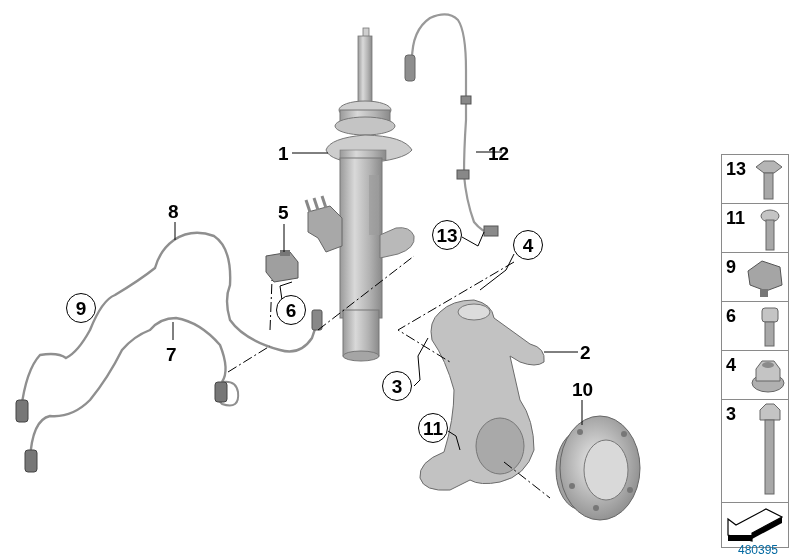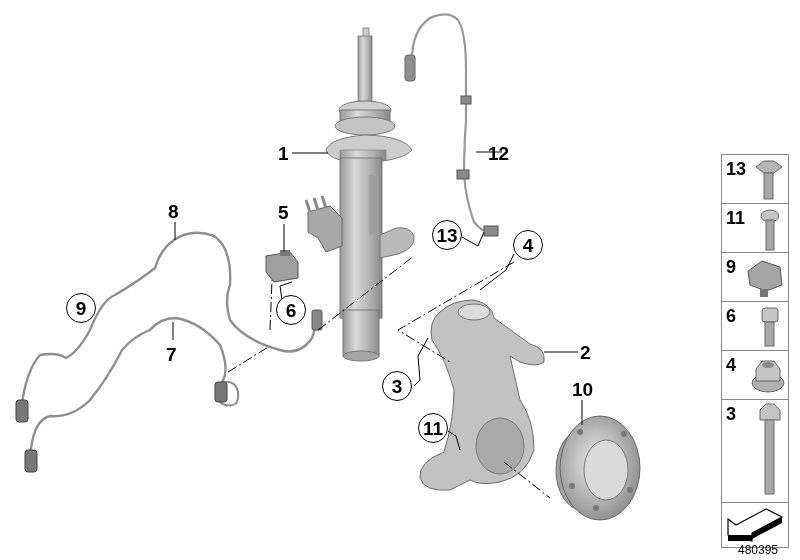--- a/index.html
+++ b/index.html
@@ -10,21 +10,21 @@
              line-height: 1; cursor: pointer; }
   .callout.circled { width: 30px; height: 30px; border: 1.6px solid #000; border-radius: 50%;
                      display: flex; align-items: center; justify-content: center; background: #fff;
                      box-sizing: border-box; }
   .sidebar { position: absolute; left: 721px; top: 154px; width: 68px; }
   .sb-box { position: relative; border: 1px solid #8a8a8a; border-bottom: none; background: #fff;
             cursor: pointer; }
   .sb-box:last-child { border-bottom: 1px solid #8a8a8a; }
   .sb-num { position: absolute; left: 4px; top: 4px; font-weight: bold; font-size: 18px; color: #000; }
   .sb-icon { position: absolute; right: 2px; top: 2px; }
-  .footer-id { position: absolute; left: 738px; top: 543px; font-size: 12px; color: #000000; }
+  .footer-id { position: absolute; left: 738px; top: 543px; font-size: 12px; color: #0369a1; }
 </style>
 </head>
 <body>
 
 <svg id="diagram" viewBox="0 0 800 560" xmlns="http://www.w3.org/2000/svg">
   <defs>
     <linearGradient id="metal" x1="0" x2="1" y1="0" y2="0">
       <stop offset="0" stop-color="#9a9a9a"></stop>
       <stop offset="0.35" stop-color="#d9d9d9"></stop>
       <stop offset="0.7" stop-color="#b3b3b3"></stop>

